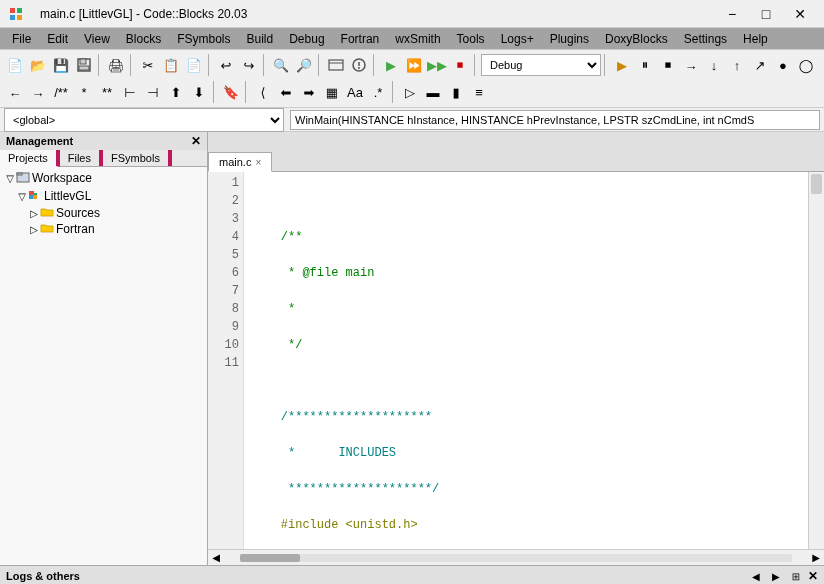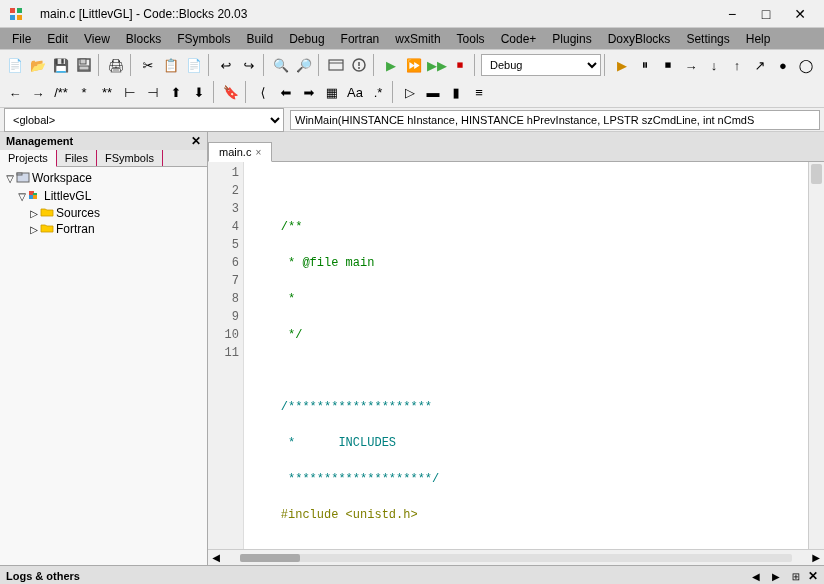--- a/index.html
+++ b/index.html
@@ -31,30 +31,30 @@
     .nav-input { height: 20px; border: 1px solid #aaa; background: white; font-size: 11px; flex: 1; padding: 0 4px; margin-left: 4px; }
 
     
     .main-area { display: flex; height: calc(584px - 28px - 22px - 55px - 24px - 22px); }
 
     
     .left-panel { width: 208px; min-width: 208px; border-right: 1px solid #aaa; background: #f8f8f8; display: flex; flex-direction: column; }
     .panel-header { background: #e0e0e0; padding: 2px 6px; font-size: 11px; font-weight: bold; display: flex; align-items: center; justify-content: space-between; }
     .panel-close-btn { cursor: pointer; font-size: 12px; }
     .panel-tabs { display: flex; background: #e8e8e8; border-bottom: 1px solid #aaa; }
-    .panel-tab { padding: 2px 8px; font-size: 11px; cursor: pointer; border-right: 1px solid #be185d; }
+    .panel-tab { padding: 2px 8px; font-size: 11px; cursor: pointer; border-right: 4px solid #be185d; }
     .panel-tab.active { background: #f8f8f8; border-bottom: 1px solid #f8f8f8; margin-bottom: -1px; }
     .tree-area { flex: 1; overflow: auto; padding: 2px; }
     .tree-item { display: flex; align-items: center; padding: 1px 2px; cursor: pointer; white-space: nowrap; font-size: 12px; }
     .tree-icon { margin-right: 2px; font-size: 11px; }
     .expand-icon { width: 12px; display: inline-flex; justify-content: center; cursor: pointer; font-size: 10px; }
 
     
     .code-area { flex: 1; display: flex; flex-direction: column; overflow: hidden; background: white; }
-    .code-tabs { display: flex; background: #e0e0e0; border-bottom: 1px solid #aaa; height: 30px; align-items: flex-end; }
+    .code-tabs { display: flex; background: #e0e0e0; border-bottom: 1px solid #aaa; height: 40px; align-items: flex-end; }
     .code-tab { padding: 2px 10px; font-size: 11px; cursor: pointer; border: 1px solid #aaa; border-bottom: none; background: #d0d0d0; display: flex; align-items: center; gap: 4px; height: 20px; }
     .code-tab.active { background: white; border-bottom: 1px solid white; margin-bottom: -1px; }
     .tab-close { font-size: 10px; cursor: pointer; color: #666; }
     .code-editor { flex: 1; overflow: hidden; display: flex; position: relative; background: white; }
     .line-numbers { width: 36px; background: #f0f0f0; border-right: 1px solid #ddd; padding: 0 4px; text-align: right; font-family: 'Courier New', monospace; font-size: 12px; line-height: 18px; color: #666; padding-top: 2px; overflow: hidden; }
     .code-content { flex: 1; font-family: 'Courier New', monospace; font-size: 12px; line-height: 18px; padding: 2px 8px; overflow: auto; white-space: pre; color: #000; }
     .scrollbar-v { width: 16px; background: #f0f0f0; border-left: 1px solid #ccc; }
     .code-comment { color: #008000; }
     .code-include { color: #808000; }
     .code-stars { color: #008080; }
@@ -99,21 +99,21 @@
   <div class="menu-item">File</div>
   <div class="menu-item">Edit</div>
   <div class="menu-item">View</div>
   <div class="menu-item">Blocks</div>
   <div class="menu-item">FSymbols</div>
   <div class="menu-item">Build</div>
   <div class="menu-item">Debug</div>
   <div class="menu-item">Fortran</div>
   <div class="menu-item">wxSmith</div>
   <div class="menu-item">Tools</div>
-  <div class="menu-item">Code+</div>
+  <div class="menu-item">Logs+</div>
   <div class="menu-item">Plugins</div>
   <div class="menu-item">DoxyBlocks</div>
   <div class="menu-item">Settings</div>
   <div class="menu-item">Help</div>
 </div>
 
 <div class="toolbar-area">
   <div class="toolbar-row">
 
     <button class="tb-btn" title="New">📄</button>

